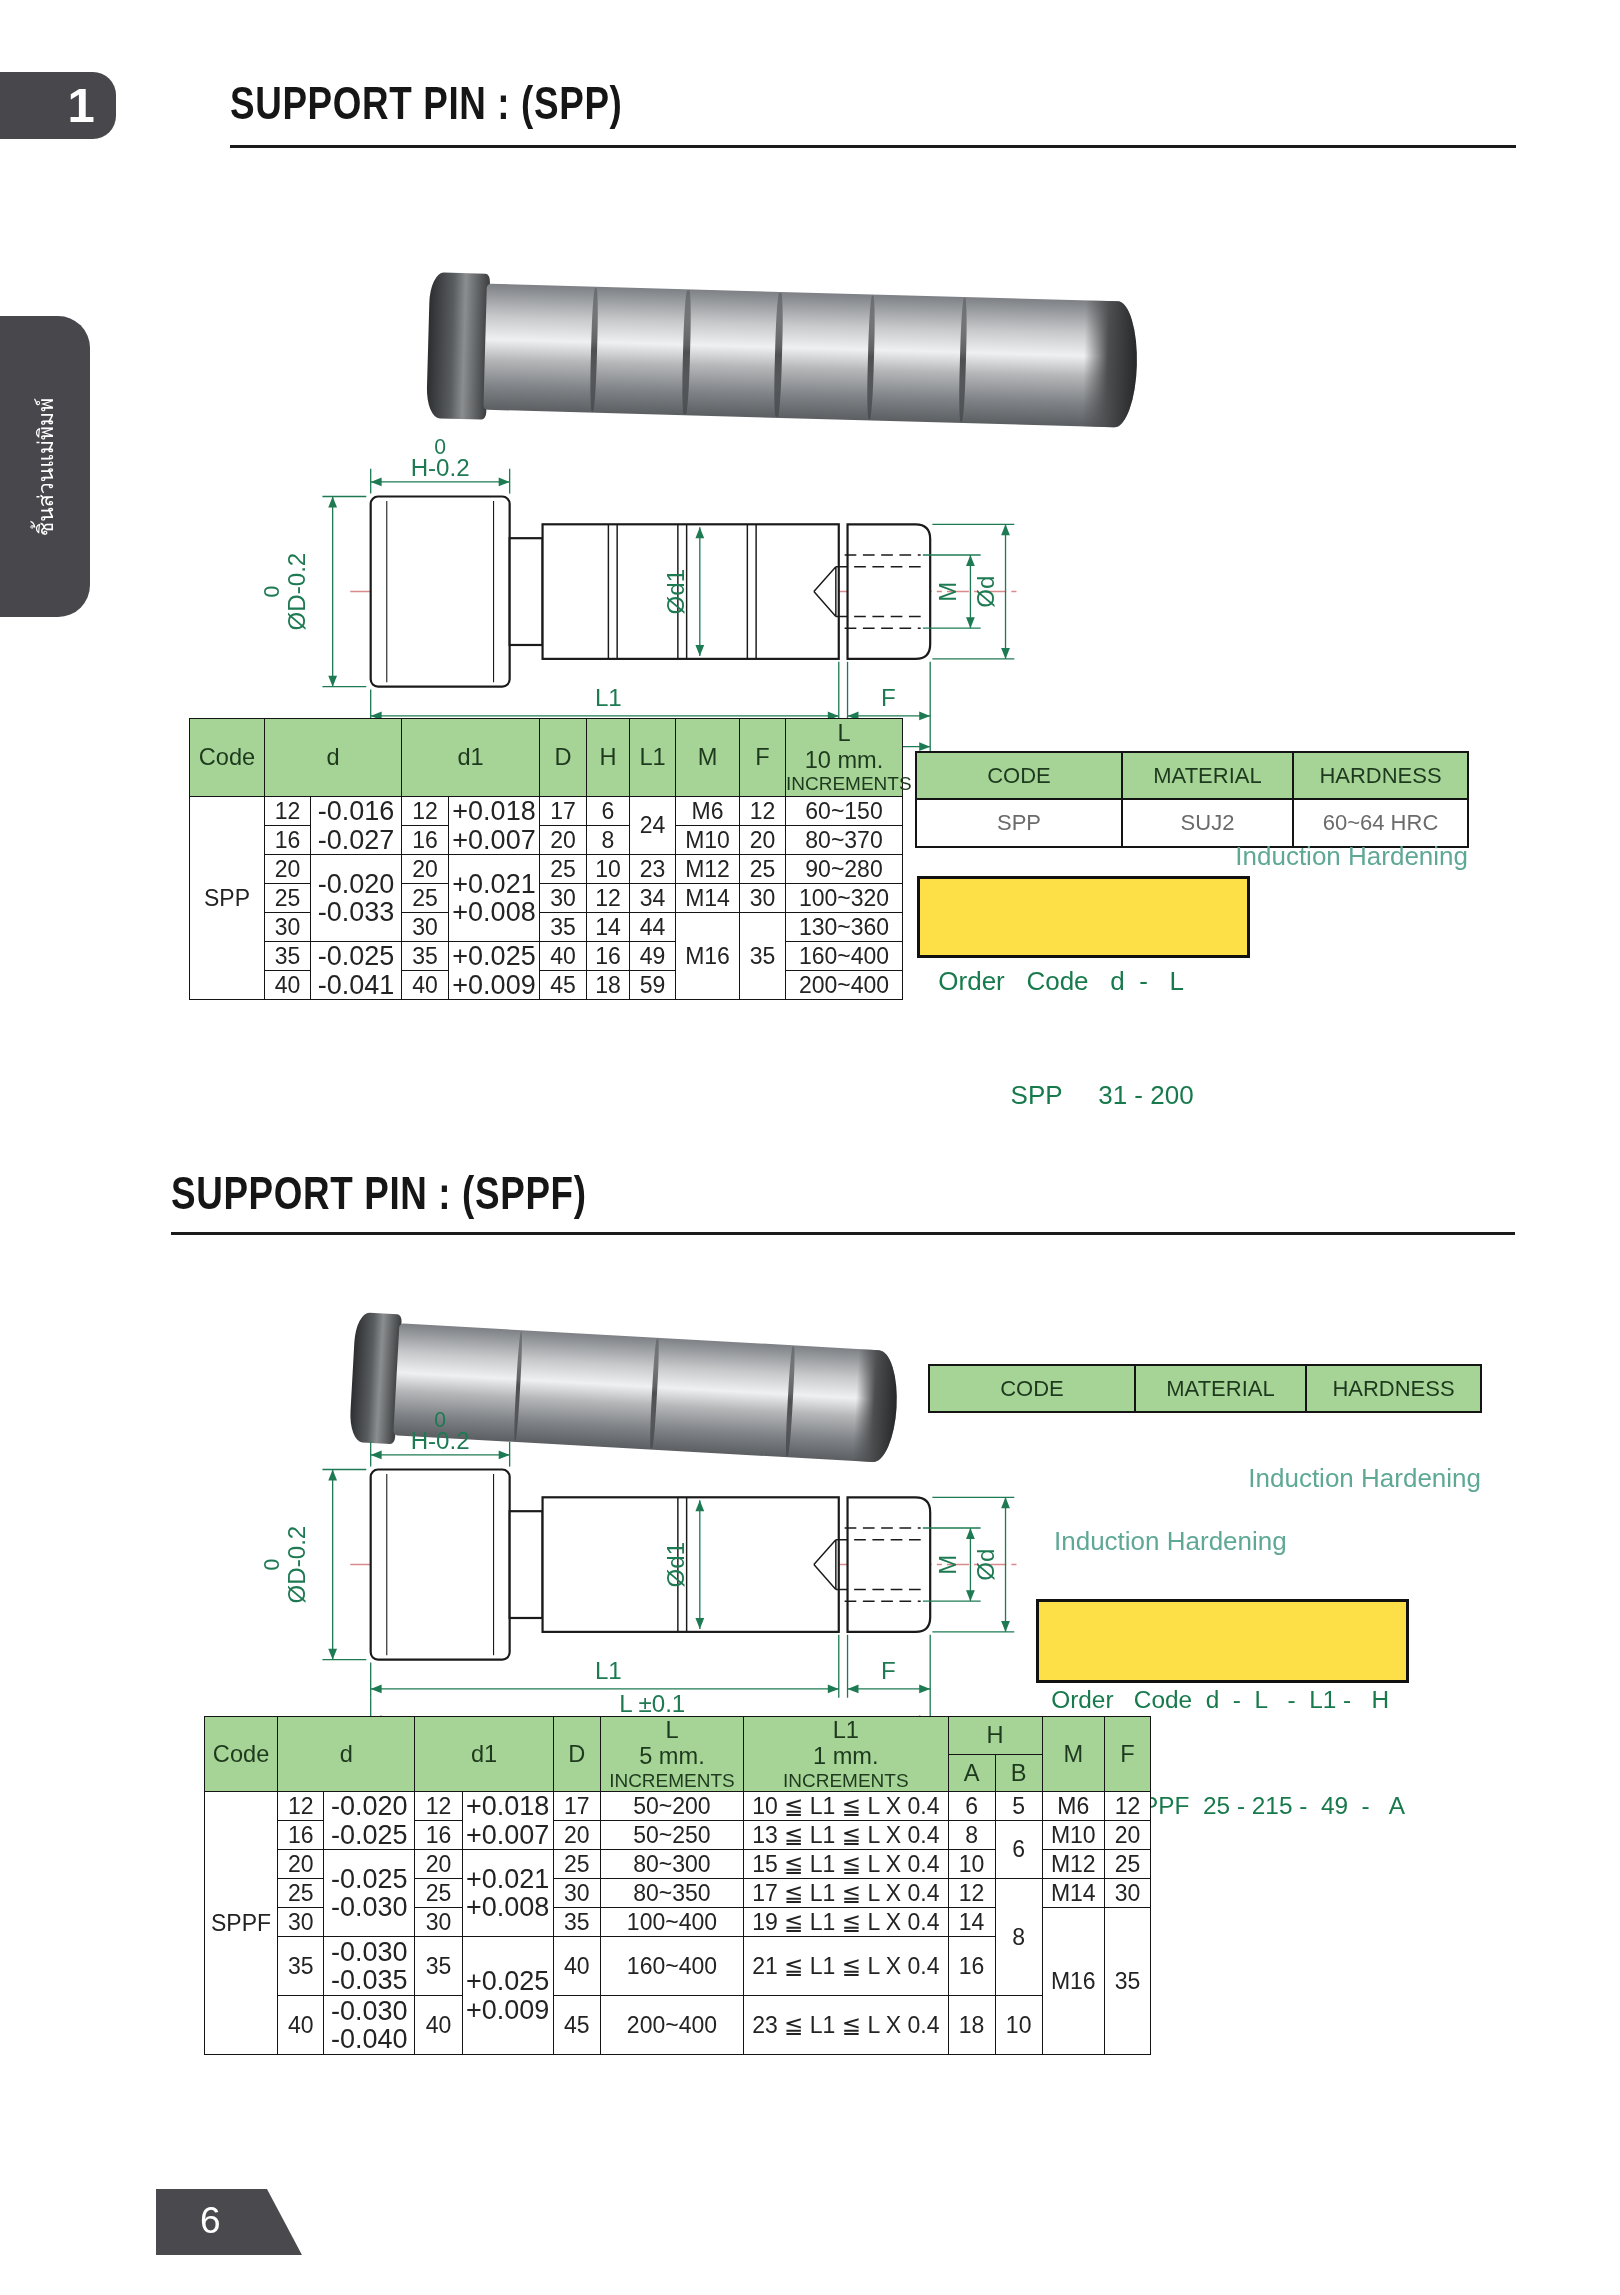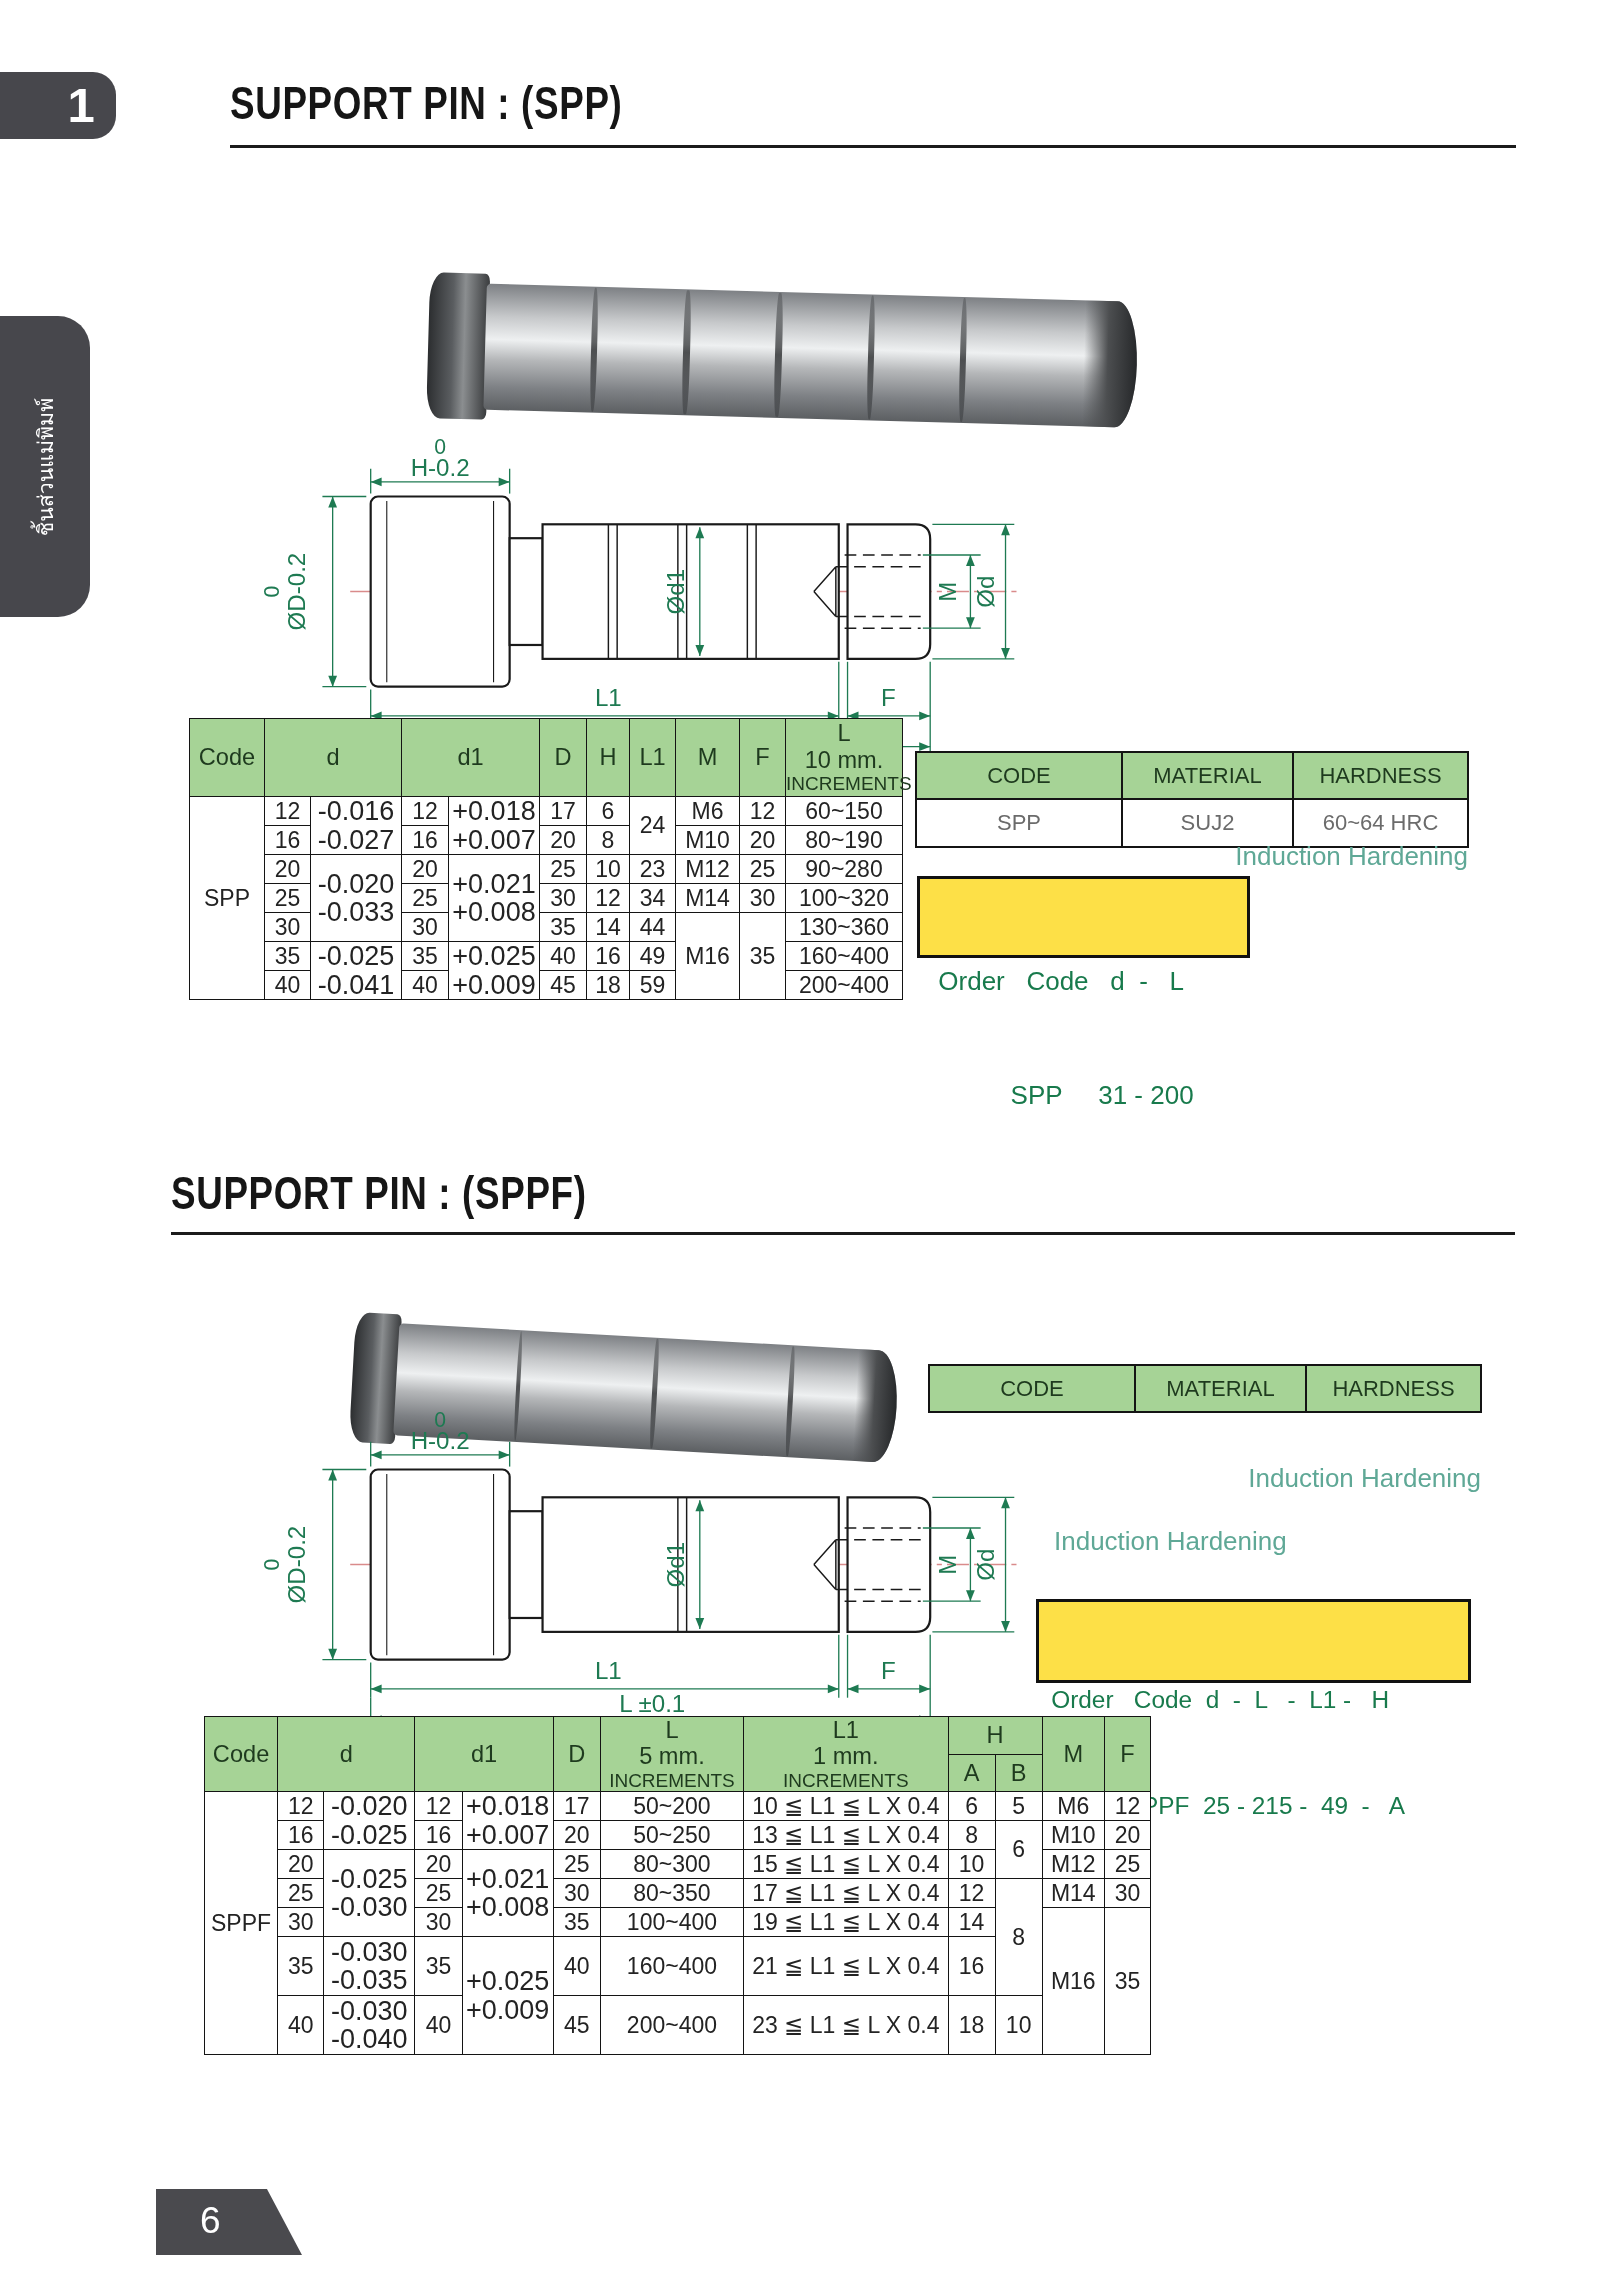--- a/index.html
+++ b/index.html
@@ -265,21 +265,21 @@
       <td>12</td>
       <td>60~150</td>
     </tr>
     <tr class="r">
       <td>16</td>
       <td>16</td>
       <td>20</td>
       <td>8</td>
       <td>M10</td>
       <td>20</td>
-      <td>80~190</td>
+      <td>80~370</td>
     </tr>
     <tr class="r">
       <td>20</td>
       <td rowspan="3" class="tol">
         <div>-0.020</div>
         <div>-0.033</div>
           </td>
       <td>20</td>
       <td rowspan="3" class="tol">
         <div>+0.021</div>
@@ -448,21 +448,21 @@
       <line x1="360" y1="392" x2="360" y2="434"></line>
       <line x1="360" y1="422" x2="1125" y2="422"></line>
     </g>
     <polygon points="360,422 375,416 375,428" fill="#1e7a52"></polygon>
       <polygon points="1125,422 1110,416 1110,428" fill="#1e7a52"></polygon>
     <text x="745" y="412" text-anchor="middle" class="dimtxt">L ±0.1</text>
   </svg>
 
   <div class="abs note" style="left:1054px;top:1526px;">Induction Hardening</div>
 
-  <div class="abs orderbox" style="left:1036px;top:1599px;width:435px;height:84px;box-sizing:border-box;font-size:24.4px;padding-left:12.2px;">
+  <div class="abs orderbox" style="left:1036px;top:1599px;width:373px;height:84px;box-sizing:border-box;font-size:24.4px;padding-left:12.2px;">
     <div>Order   Code  d  -  L   -  L1 -   H</div>
     <div>           SPPF  25 - 215 -  49  -   A</div>
   </div>
 
   <table class="spec abs" style="left:204px;top:1716px;width:947px;">
     <colgroup>
       <col style="width:73px">
         <col style="width:46px">
         <col style="width:91px">
         <col style="width:47px">

